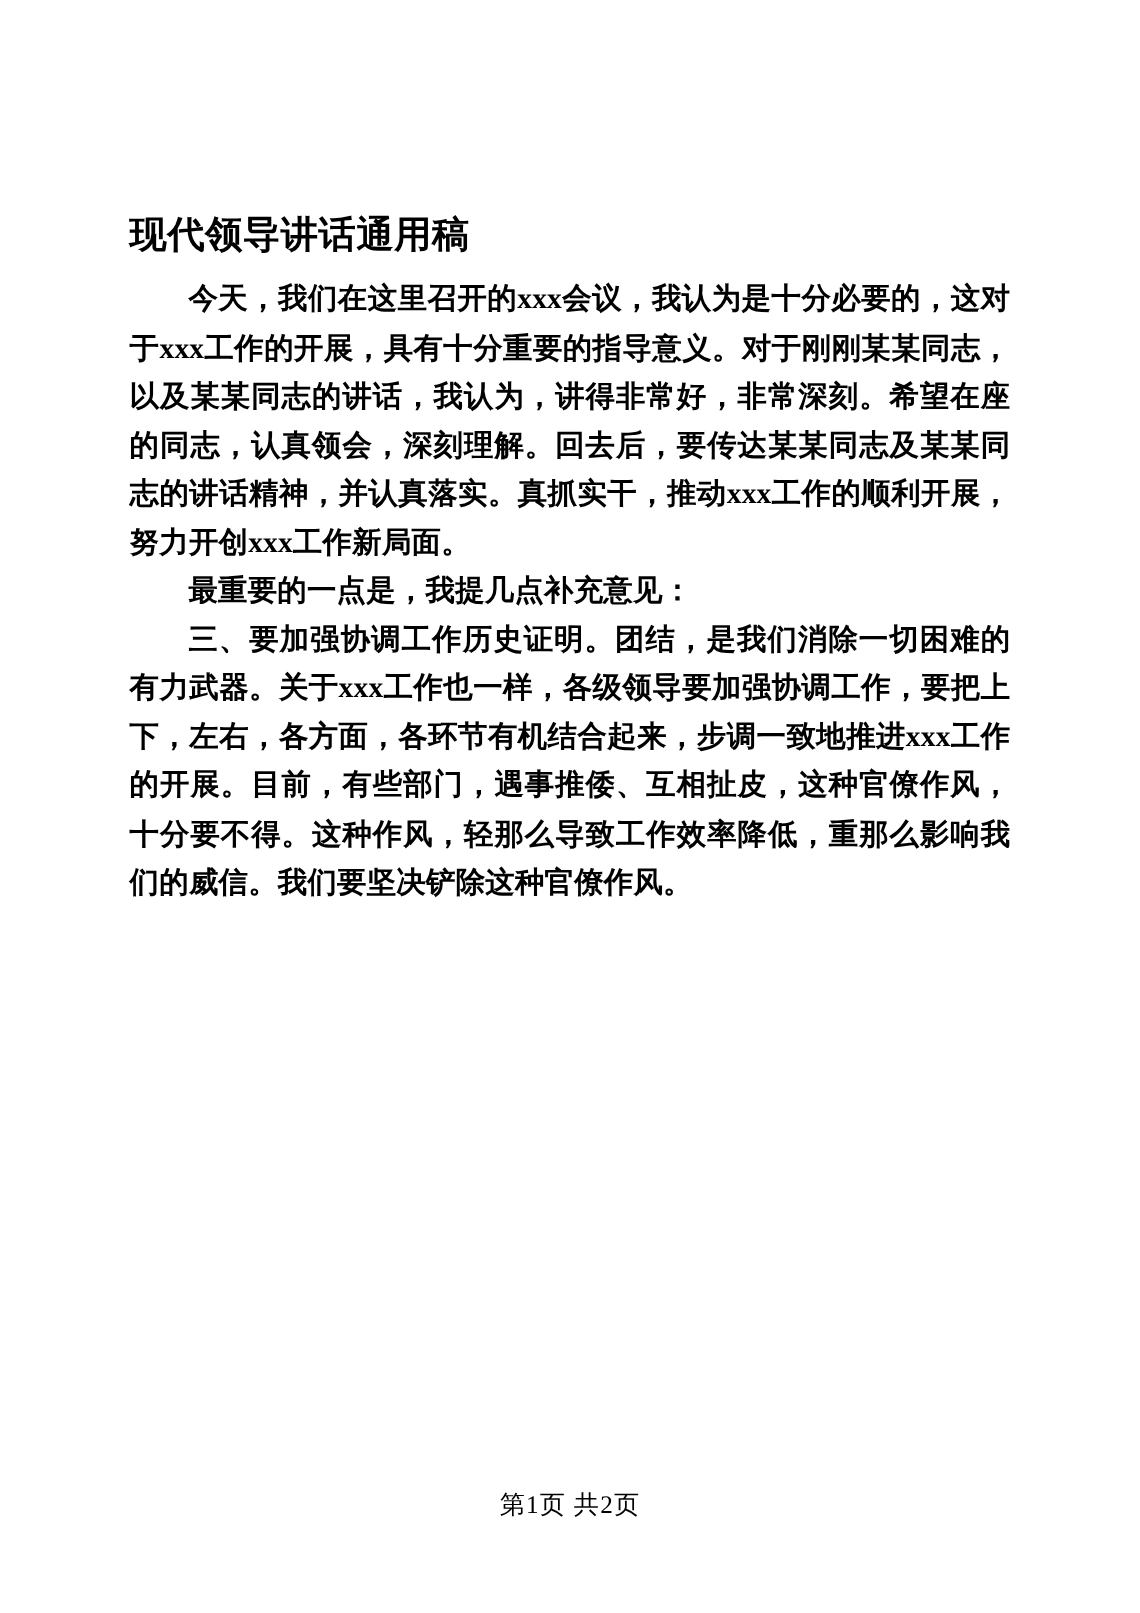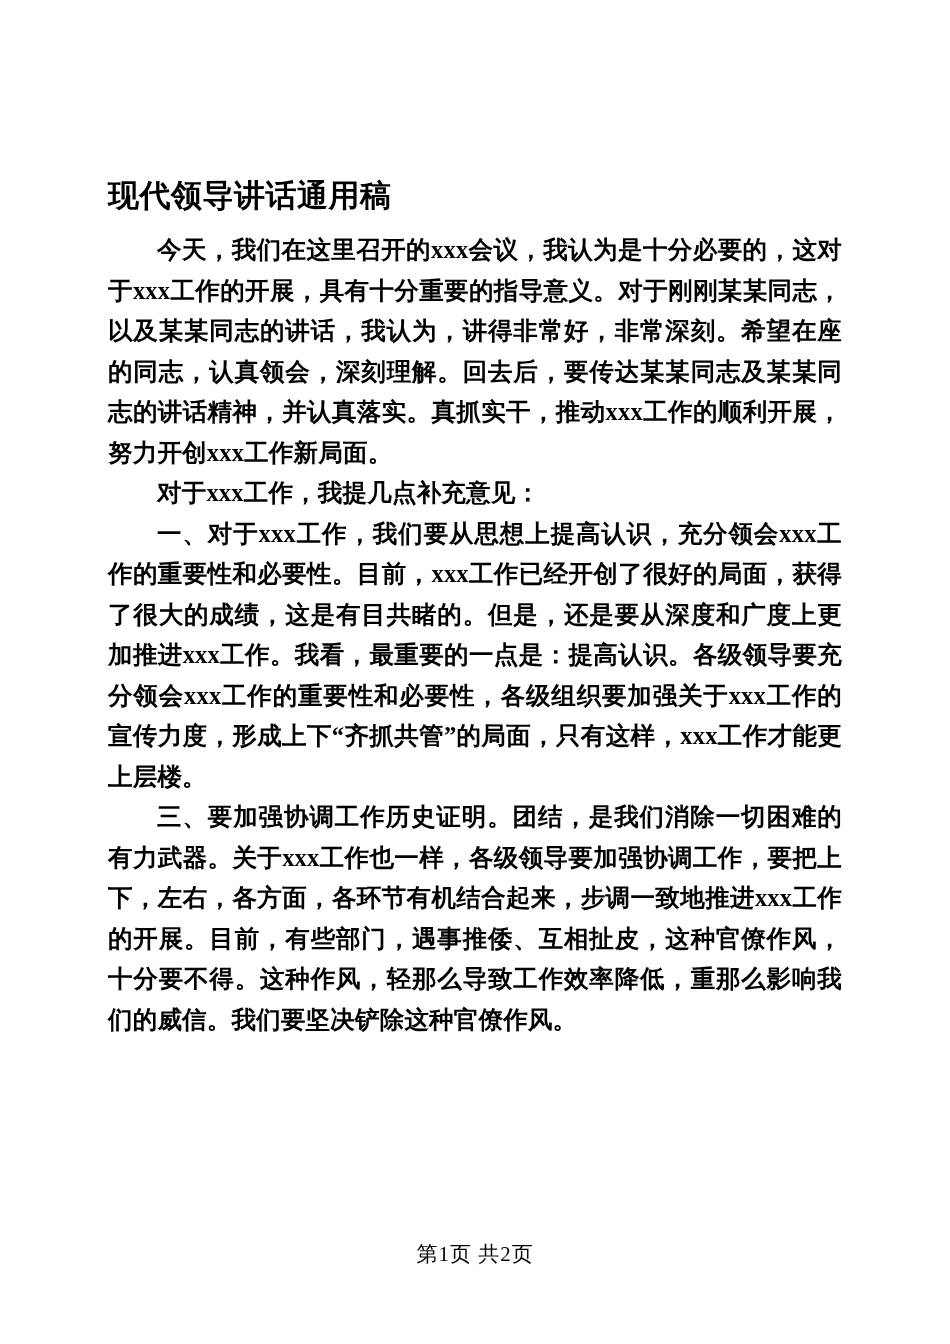--- a/index.html
+++ b/index.html
@@ -56,21 +56,20 @@
 </style>
 </head>
 <body>
 
 <div class="page">
 
   <h1 class="doc-title">现代领导讲话通用稿</h1>
 
   <div class="body-text">
     <p class="indent">今天，我们在这里召开的xxx会议，我认为是十分必要的，这对于xxx工作的开展，具有十分重要的指导意义。对于刚刚某某同志，以及某某同志的讲话，我认为，讲得非常好，非常深刻。希望在座的同志，认真领会，深刻理解。回去后，要传达某某同志及某某同志的讲话精神，并认真落实。真抓实干，推动xxx工作的顺利开展，努力开创xxx工作新局面。</p>
-    <p class="indent">对于xxx工作，我提几点补充意见：</p>
-    <p class="indent">一、对于xxx工作，我们要从思想上提高认识，充分领会xxx工作的重要性和必要性。目前，xxx工作已经开创了很好的局面，获得了很大的成绩，这是有目共睹的。但是，还是要从深度和广度上更加推进xxx工作。我看，最重要的一点是：提高认识。各级领导要充分领会xxx工作的重要性和必要性，各级组织要加强关于xxx工作的宣传力度，形成上下“齐抓共管”的局面，只有这样，xxx工作才能更上层楼。</p>
+    <p class="indent">最重要的一点是，我提几点补充意见：</p>
     <p class="indent">三、要加强协调工作历史证明。团结，是我们消除一切困难的有力武器。关于xxx工作也一样，各级领导要加强协调工作，要把上下，左右，各方面，各环节有机结合起来，步调一致地推进xxx工作的开展。目前，有些部门，遇事推倭、互相扯皮，这种官僚作风，十分要不得。这种作风，轻那么导致工作效率降低，重那么影响我们的威信。我们要坚决铲除这种官僚作风。</p>
 
   </div>
 
   <div class="footer">第1页 共2页</div>
 
 </div>
 
 </body></html>

